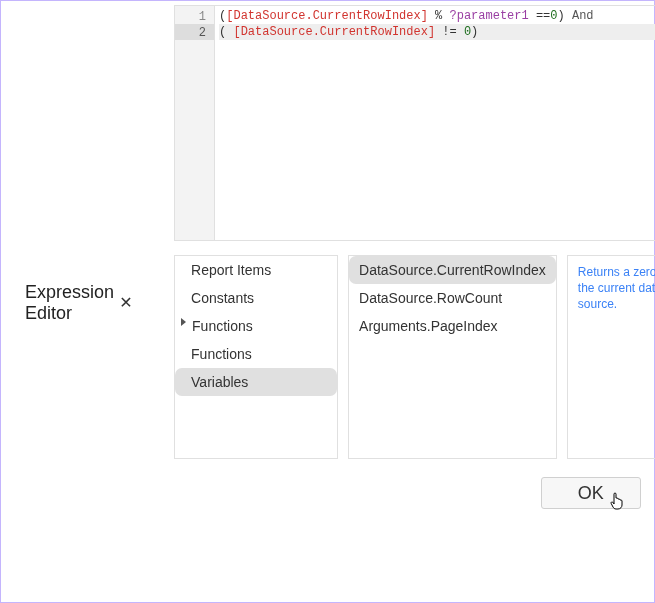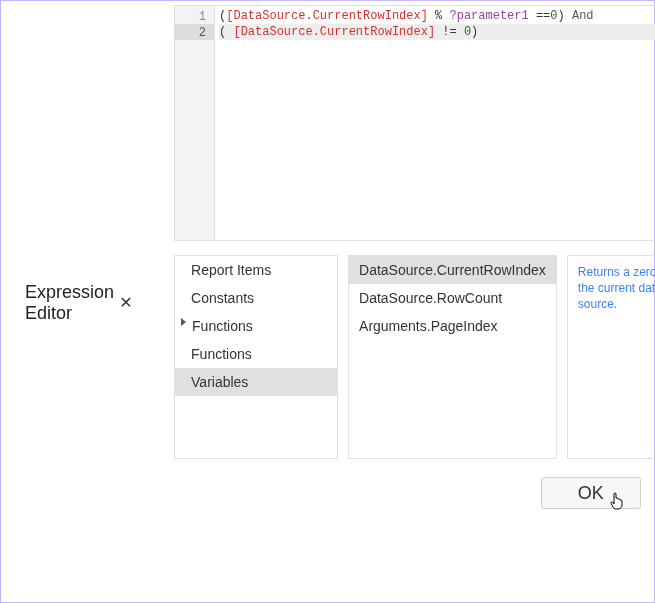--- a/index.html
+++ b/index.html
@@ -100,21 +100,21 @@
   .list-item {
     padding: 6px 10px 6px 16px;
     font-size: 14px;
     color: #333;
     cursor: default;
     display: flex;
     align-items: flex-start;
     gap: 4px;
   }
   .list-item.expandable { padding-left: 4px; }
-  .list-item.selected { background: #e0e0e0; }
+  .list-item.selected { background: #e0e0e0; border-radius: 7px; }
   .tri {
     width: 0; height: 0;
     border-top: 4px solid transparent;
     border-bottom: 4px solid transparent;
     border-left: 5px solid #555;
     margin-right: 2px;
     margin-left: 2px;
   }
   .footer {
     display: flex;

